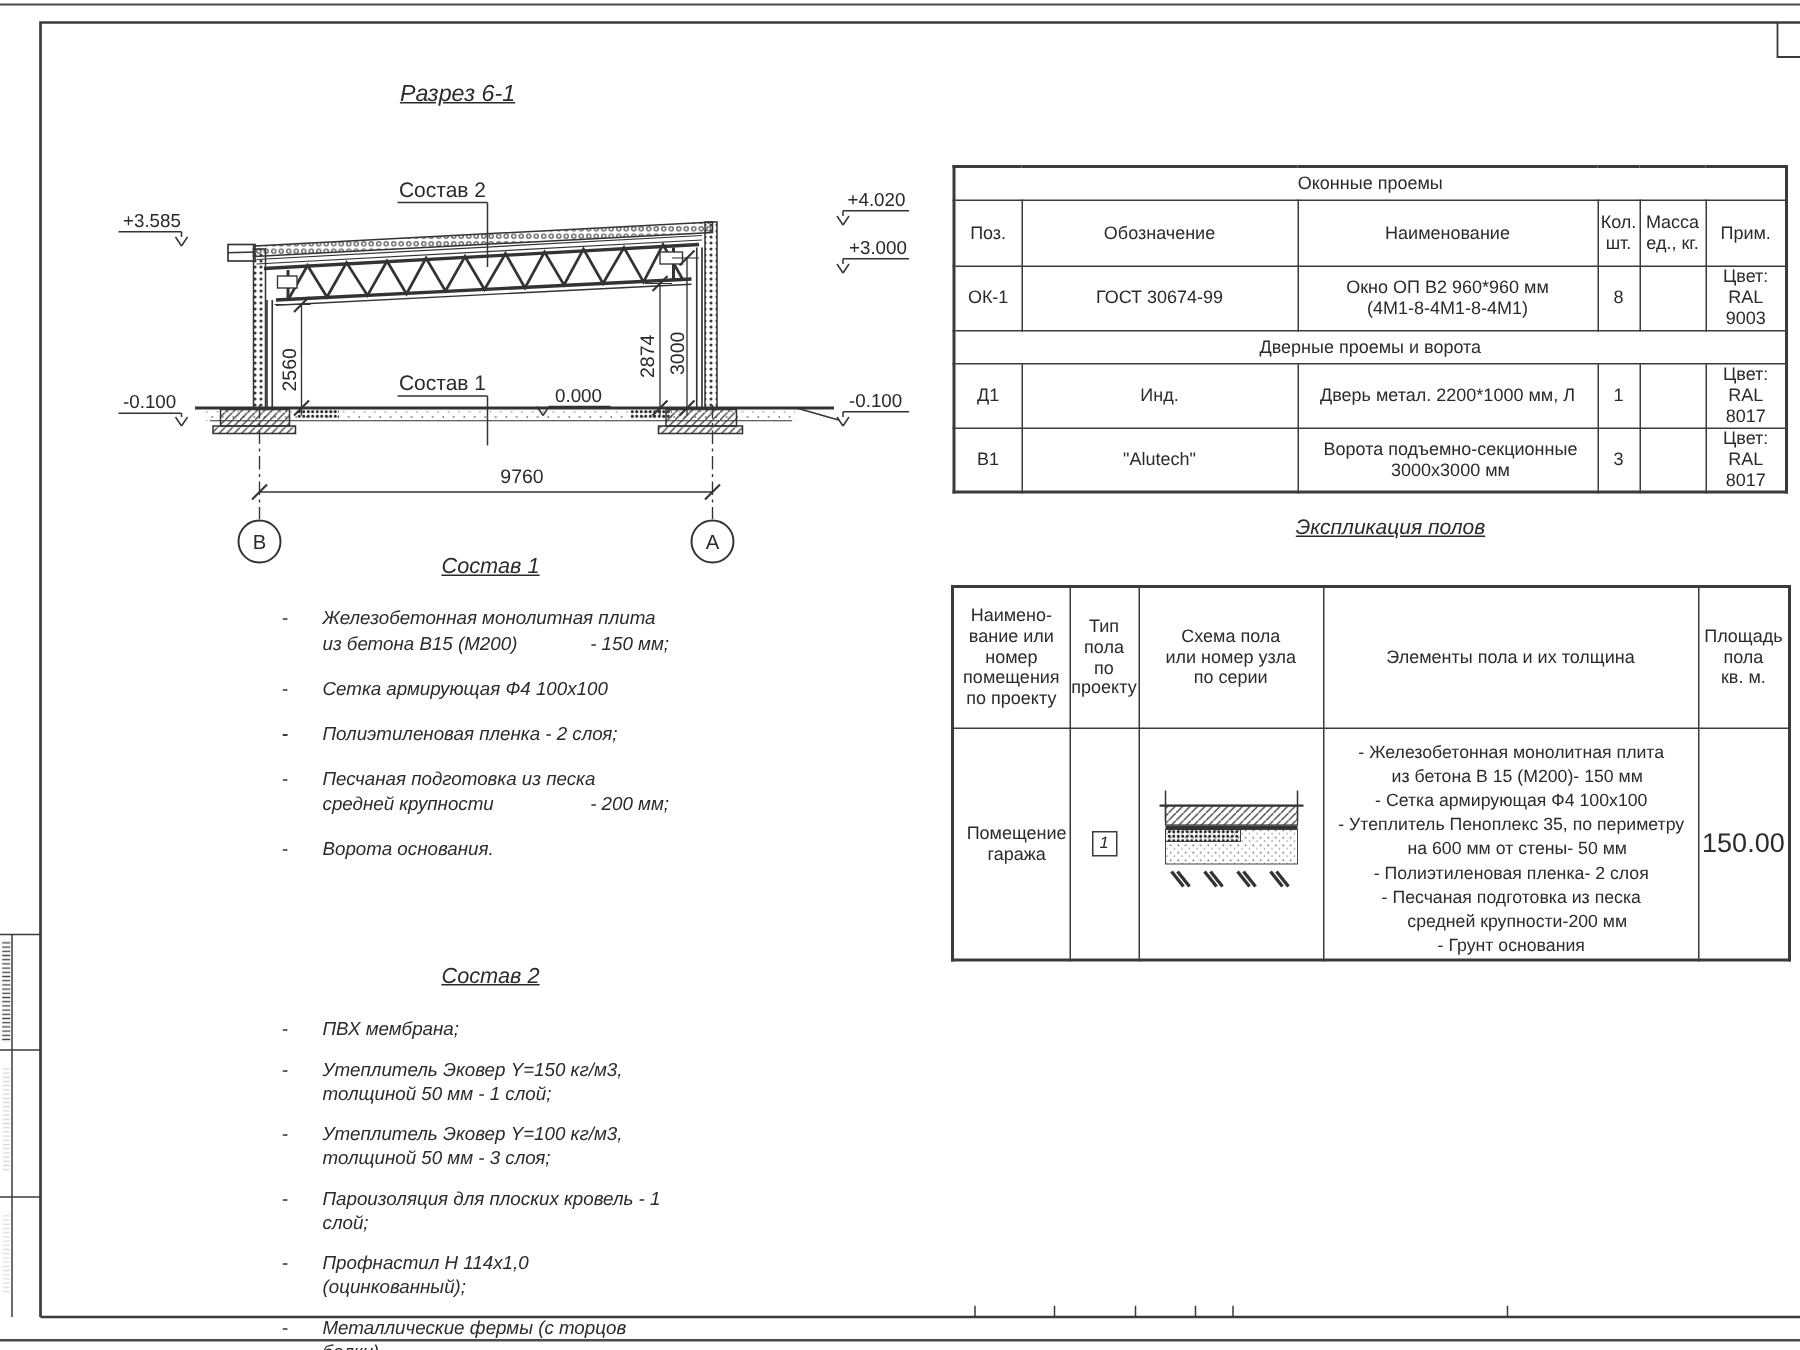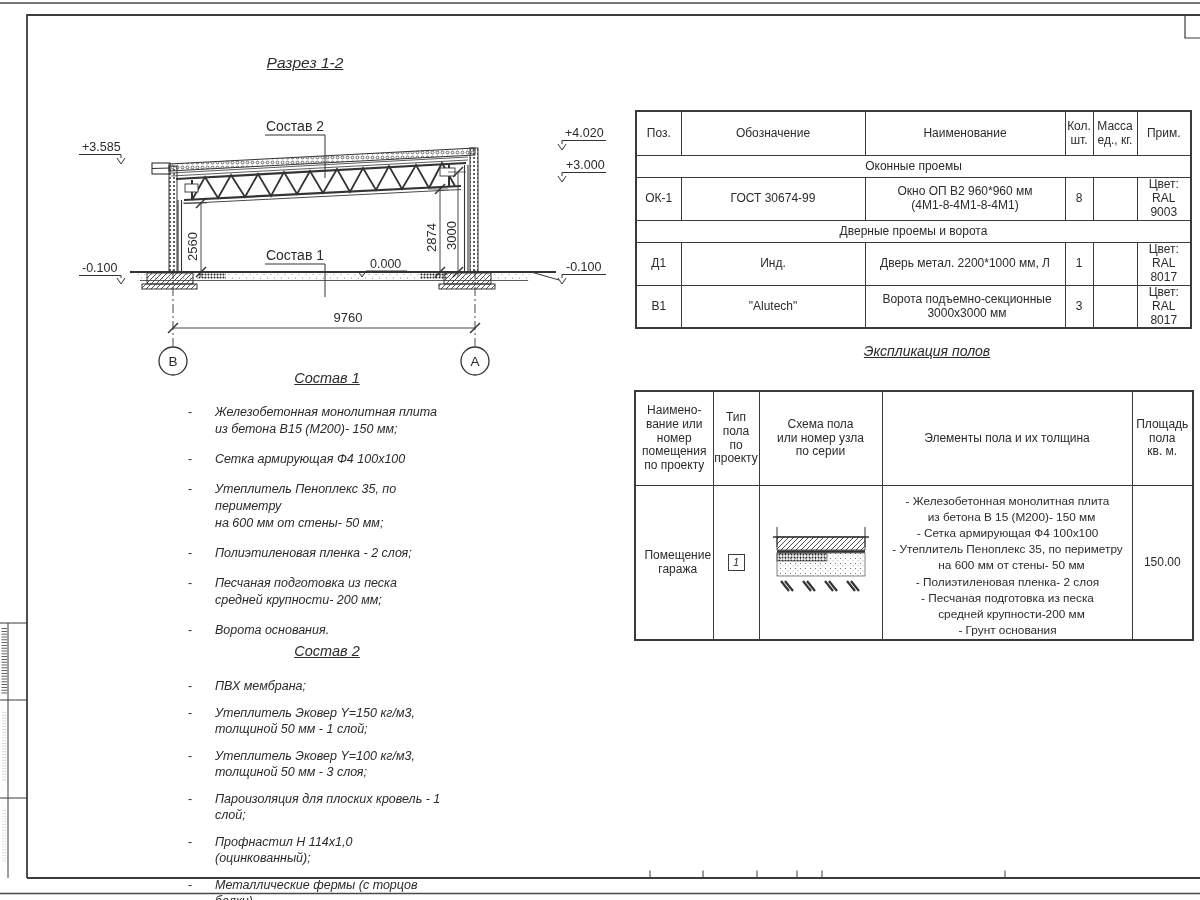--- a/index.html
+++ b/index.html
@@ -34,21 +34,21 @@
 
   .notes{left:822px;top:654px;font-size:12.5px;line-height:15.5px;white-space:nowrap;}
 
   .s-title{position:absolute;transform:translateX(-50%);font-style:italic;
            text-decoration:underline;font-size:14.5px;white-space:nowrap;}
   .s-list{position:absolute;left:188px;width:258px;}
   .s-item{position:relative;margin-bottom:11px;font-size:12.5px;line-height:17px;}
   .s2 .s-item{margin-bottom:8px;line-height:16.5px;}
   .s-item .dash{position:absolute;left:0;top:0;}
   .s-body{margin-left:27px;font-style:italic;}
-  .s-l2{display:flex;justify-content:flex-start;white-space:nowrap;}
+  .s-l2{display:flex;justify-content:space-between;white-space:nowrap;}
   svg text{fill:#2b2b2b;}
 </style>
 </head>
 <body>
 
 <div class="page">
 
 <svg class="overlay" width="1200" height="900" viewBox="0 0 1200 900">
   <defs>
     <pattern id="walldots" width="4" height="4" patternUnits="userSpaceOnUse">
@@ -217,50 +217,50 @@
     <text transform="translate(197,261) rotate(-90)" font-size="13">2560</text>
     <text transform="translate(436,252) rotate(-90)" font-size="13">2874</text>
     <text transform="translate(456,250) rotate(-90)" font-size="13">3000</text>
     <text x="173" y="366" font-size="13.5" text-anchor="middle">В</text>
     <text x="475" y="366" font-size="13.5" text-anchor="middle">А</text>
     <text x="295" y="131" font-size="14" text-anchor="middle">Состав 2</text>
     <text x="295" y="260" font-size="14" text-anchor="middle">Состав 1</text>
   </g>
 </svg>
 
-<div class="ttl title-razrez">Разрез 1-2</div>
+<div class="ttl title-razrez">Разрез 6-1</div>
 <div class="ttl title-floor">Экспликация полов</div>
 
 <table class="gt abs spec-tbl">
   <colgroup>
         <col style="width:45px">
         <col style="width:184px">
         <col style="width:200px">
             <col style="width:28px">
         <col style="width:44px">
         <col style="width:54px">
       </colgroup>
   <tbody>
         <tr>
+          <td colspan="6" style="height:21px">Оконные проемы</td>
+        </tr>
+  <tr>
     <td style="height:43px">Поз.</td>
     <td>Обозначение</td>
     <td>Наименование</td>
     <td class="small">
       <div>Кол.</div>
             <div>шт.</div>
           </td>
     <td class="small">
       <div>Масса</div>
             <div>ед., кг.</div>
           </td>
     <td>Прим.</td>
   </tr>
-  <tr>
-          <td colspan="6" style="height:21px">Оконные проемы</td>
-        </tr>
   <tr>
     <td style="height:42px">ОК-1</td>
     <td>ГОСТ 30674-99</td>
     <td class="nw">
             <div>Окно ОП В2 960*960 мм</div>
             <div>(4М1-8-4М1-8-4М1)</div>
           </td>
     <td>8</td>
     <td></td>
     <td class="cell-note">
@@ -399,21 +399,21 @@
         <div class="el-line">
                 <span class="ind">средней крупности</span>
                 <span>-200 мм</span>
               </div>
         <div class="el-line">
                 <span>- Грунт основания</span>
                 <span></span>
               </div>
       </div>
     </td>
-    <td style="font-size:12px">150.00</td>
+    <td style="font-size:18px">150.00</td>
   </tr>
 </tbody>
     </table>
 
 
 <div class="s-title" style="left:327px;top:370px">Состав 1</div>
 <div class="s-list" style="top:404px">
   <div class="s-item">
         <span class="dash">-</span>
     <div class="s-body">
@@ -425,27 +425,20 @@
         </div>
       </div>
   <div class="s-item" style="margin-top:13px">
         <span class="dash">-</span>
     <div class="s-body">
           <div>Сетка армирующая Ф4 100х100</div>
         </div>
       </div>
   <div class="s-item" style="margin-top:13px">
         <span class="dash">-</span>
-    <div class="s-body">
-          <div>Утеплитель Пеноплекс 35, по периметру</div>
-      <div class="s-l2">
-            <span>на 600 мм от стены</span>
-            <span>- 50 мм;</span>
-          </div>
-        </div>
       </div>
   <div class="s-item" style="margin-top:13px">
         <span class="dash">-</span>
     <div class="s-body">
           <div>Полиэтиленовая пленка - 2 слоя;</div>
         </div>
       </div>
   <div class="s-item" style="margin-top:13px">
         <span class="dash">-</span>
     <div class="s-body">

